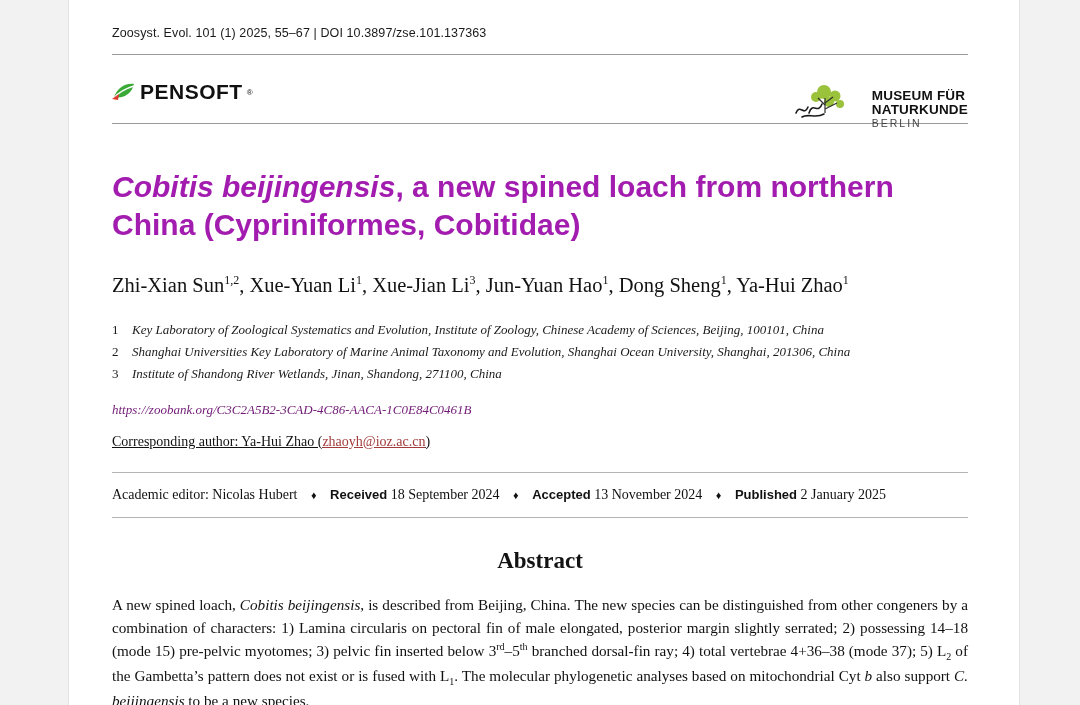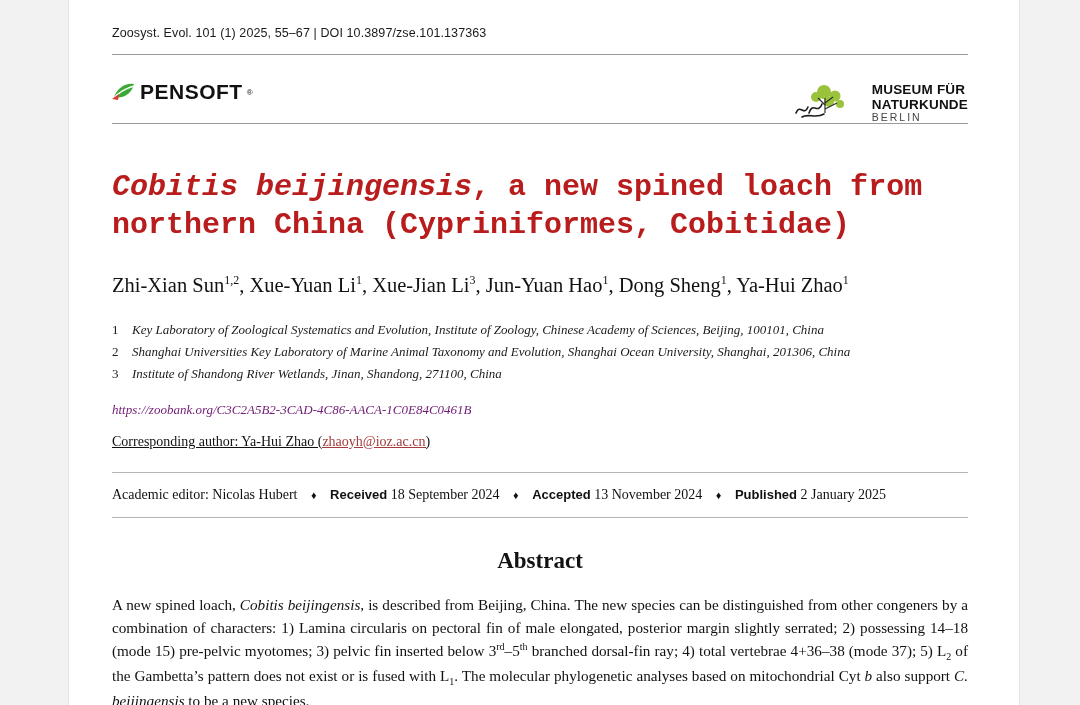--- a/index.html
+++ b/index.html
@@ -85,45 +85,45 @@
     color: #111111;
   }
   .pensoft .reg {
     font-family: "Liberation Sans", sans-serif;
     font-size: 8px;
     vertical-align: super;
     color: #111111;
   }
   .mfn {
     display: flex;
-    align-items: flex-start;
+    align-items: flex-end;
     gap: 22px;
     margin-top: 28px;
   }
   .mfn-mark {
     width: 56px;
     height: 46px;
     position: relative;
   }
   .mfn-text {
     font-family: "Liberation Sans", sans-serif;
     line-height: 1.08;
     color: #111111;
   }
   .mfn-l1 { font-size: 13.5px; font-weight: bold; letter-spacing: 0.2px;}
   .mfn-l2 { font-size: 13.5px; font-weight: bold; letter-spacing: 0.2px;}
   .mfn-l3 { font-size: 10.5px; letter-spacing: 2px; color: #444; }
 
   
   .title {
-    font-family: Liberation Mono, monospace;
+    font-family: Liberation Sans, sans-serif;
     font-size: 30px;
     line-height: 1.28;
     margin-top: 44px;
-    color: #b91c1c;
+    color: #a21caf;
   }
   .title em { font-style: italic; }
 
   
   .authors {
     font-family: "Liberation Serif", serif;
     font-size: 20.5px;
     margin-top: 28px;
     color: #121212;
   }

